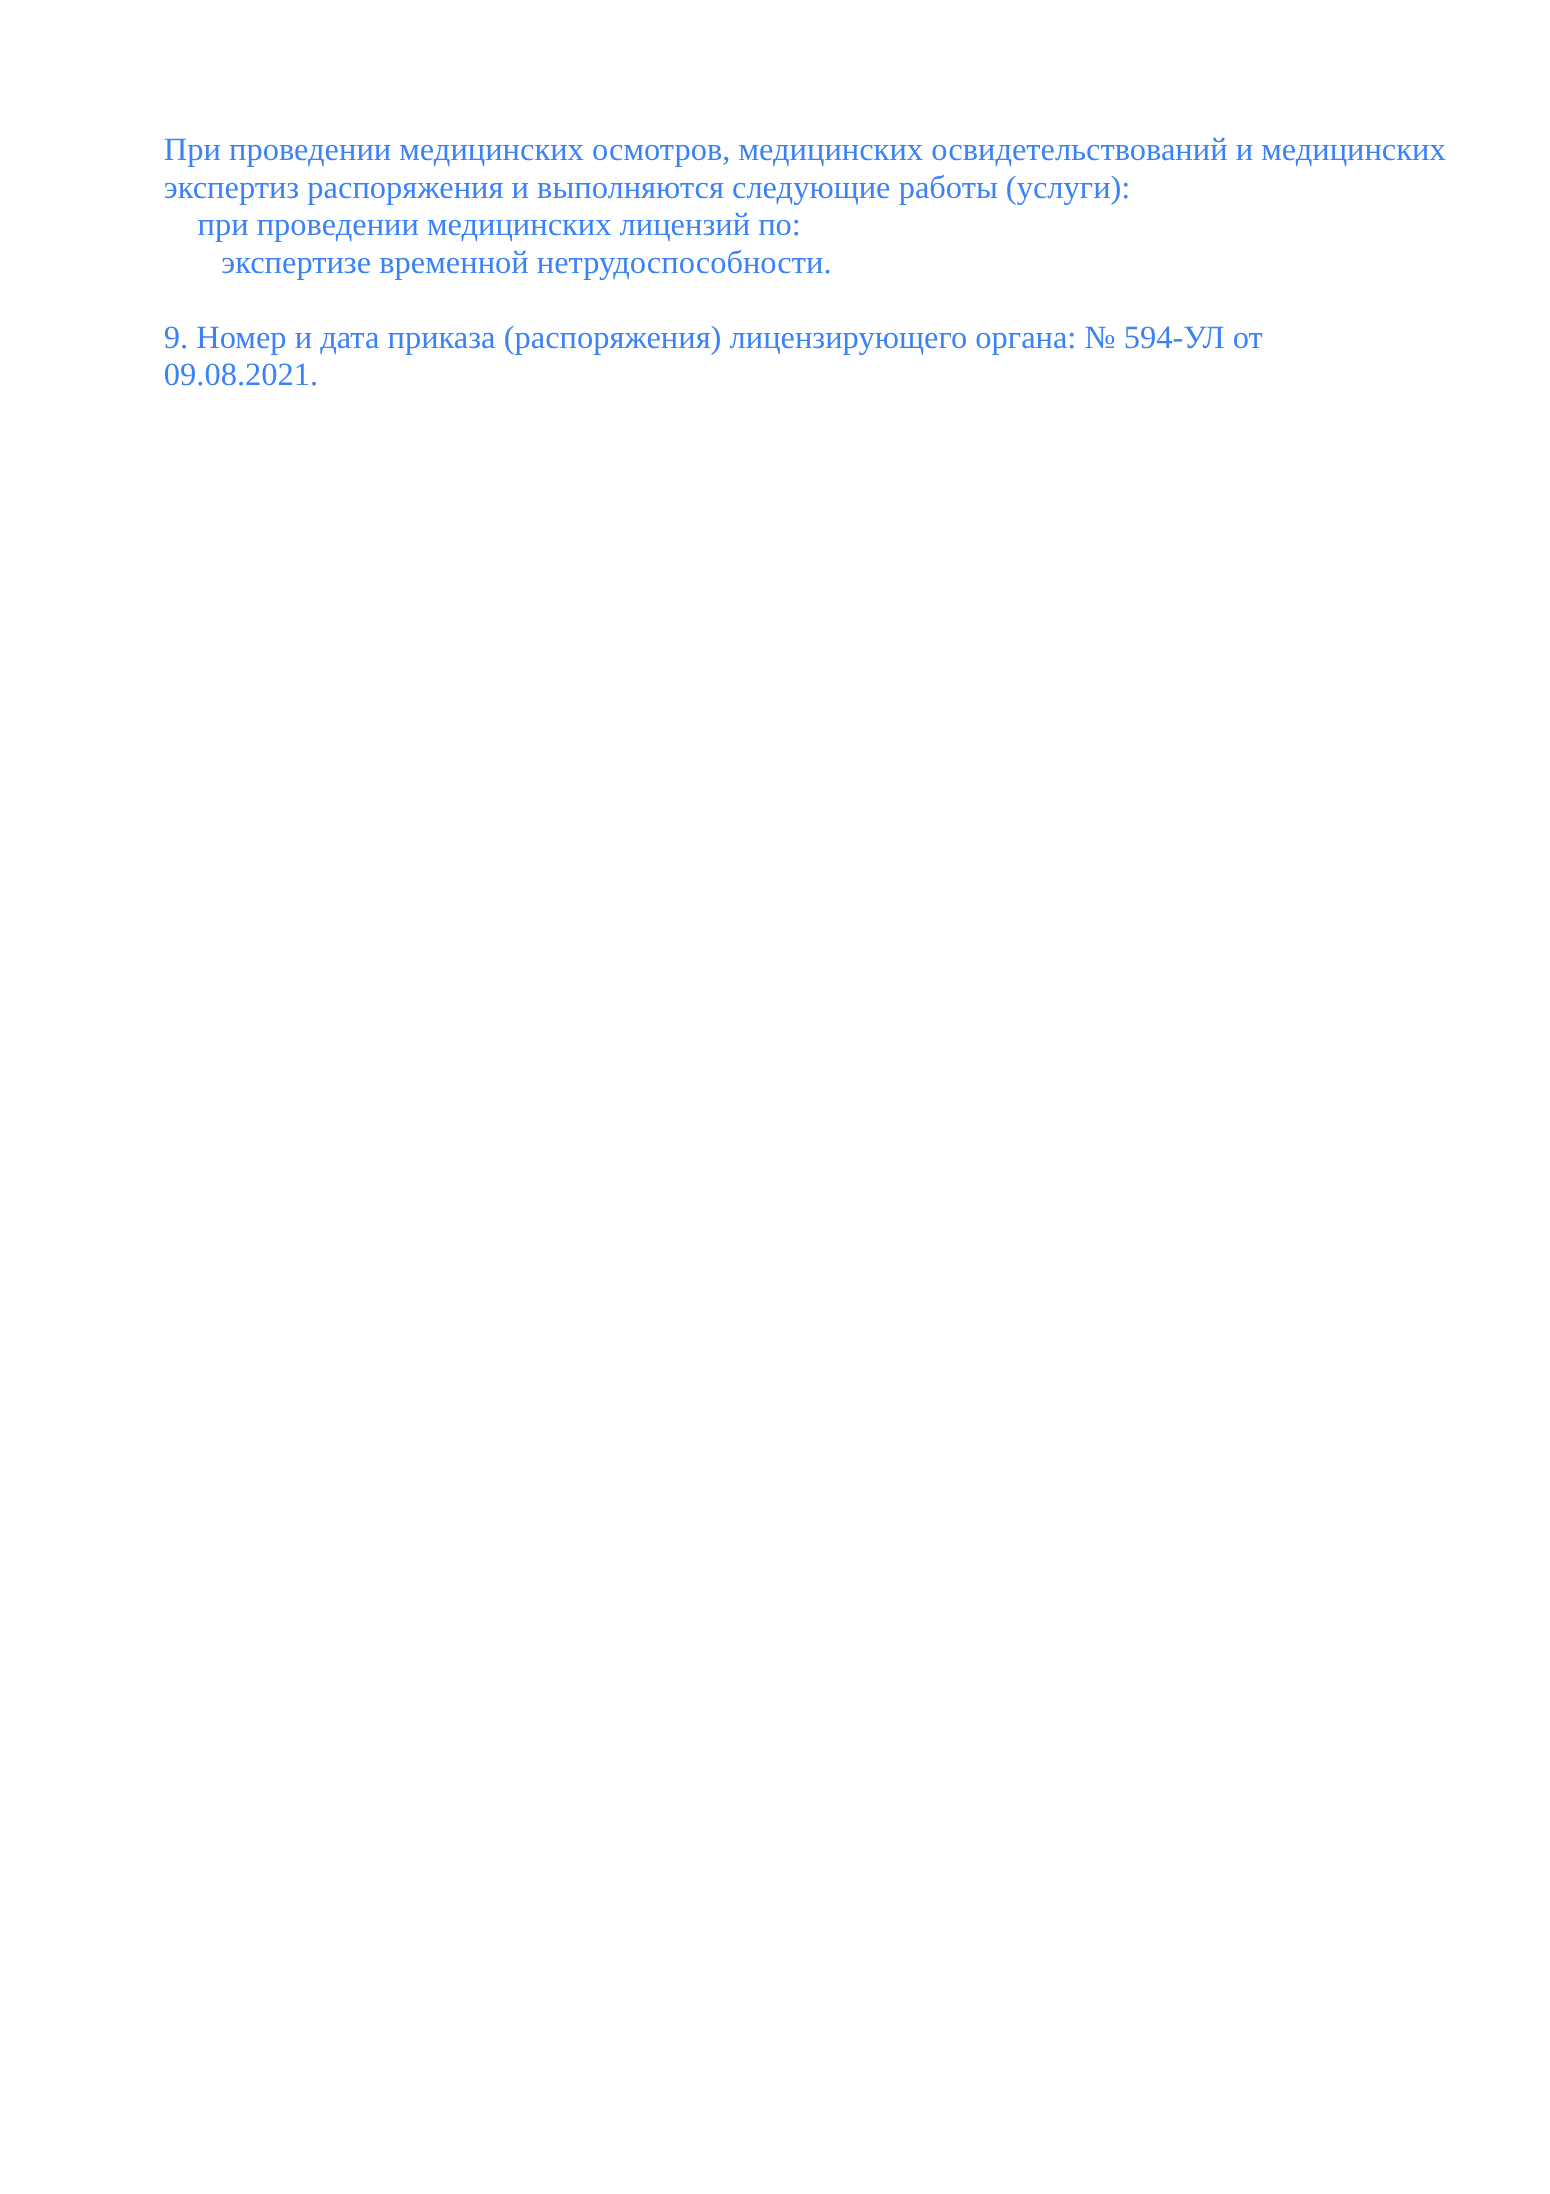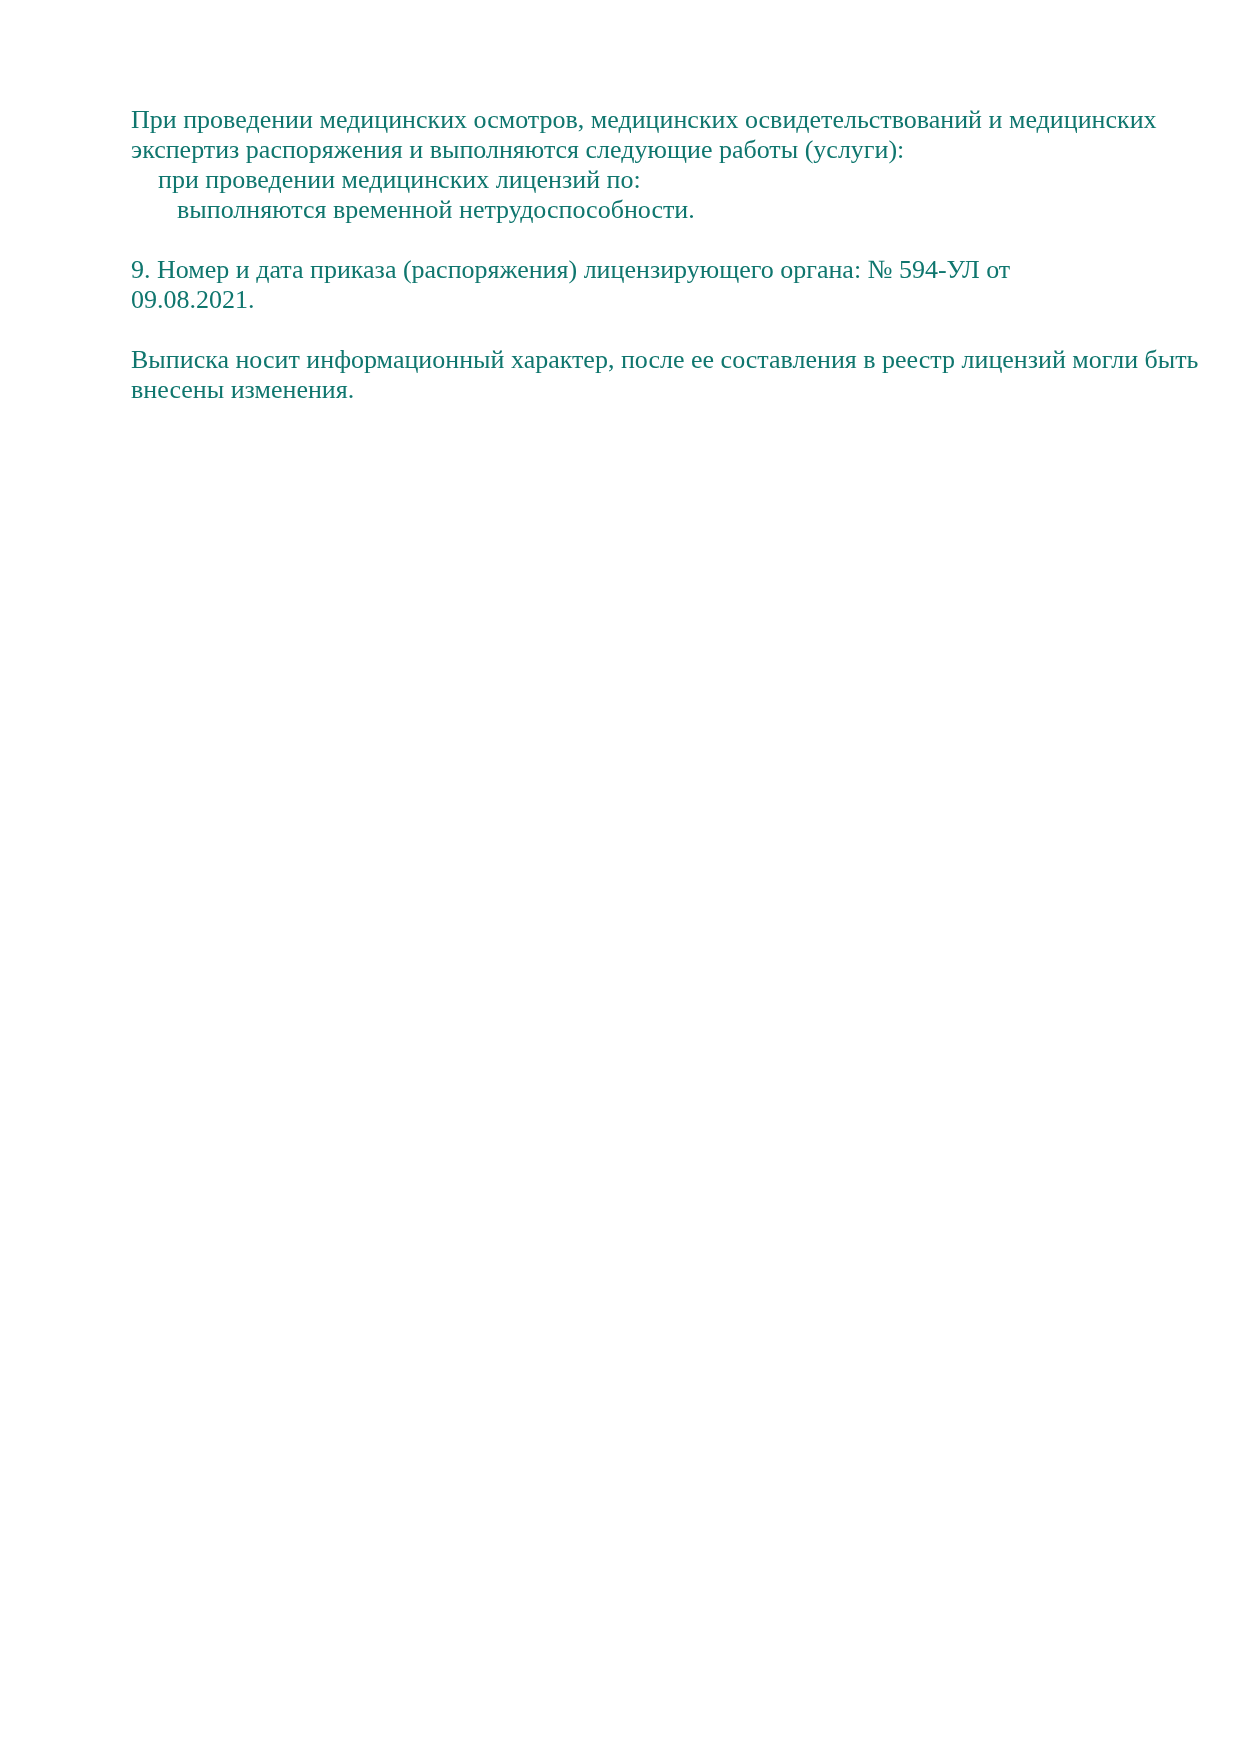--- a/index.html
+++ b/index.html
@@ -5,21 +5,21 @@
   html, body {
     margin: 0;
     padding: 0;
     background: #ffffff;
   }
   .page {
     position: relative;
     width: 1240px;
     height: 1755px;
     background: #ffffff;
-    color: #0f766e;
+    color: #3b82f6;
     font-family: "Liberation Serif", "DejaVu Serif", serif;
     font-size: 26px;
     line-height: 30px;
     overflow: hidden;
   }
   .content {
     position: absolute;
     left: 131px;
     top: 105px;
     width: 995px;
@@ -38,24 +38,20 @@
 </head>
 <body>
 
 <div class="page">
   <div class="content">
 
     <p class="para">
       <span class="line">При проведении медицинских осмотров, медицинских освидетельствований и медицинских</span>
       <span class="line">экспертиз распоряжения и выполняются следующие работы (услуги):</span>
       <span class="line indent-1">при проведении медицинских лицензий по:</span>
-      <span class="line indent-2">выполняются временной нетрудоспособности.</span>
+      <span class="line indent-2">экспертизе временной нетрудоспособности.</span>
     </p>
 
     <p class="para">9. Номер и дата приказа (распоряжения) лицензирующего органа: № 594-УЛ от 09.08.2021.</p>
 
-    <p class="para">
-      <span class="line">Выписка носит информационный характер, после ее составления в реестр лицензий могли быть</span>
-      <span class="line">внесены изменения.</span>
-    </p>
 
   </div>
 </div>
 
 </body></html>

